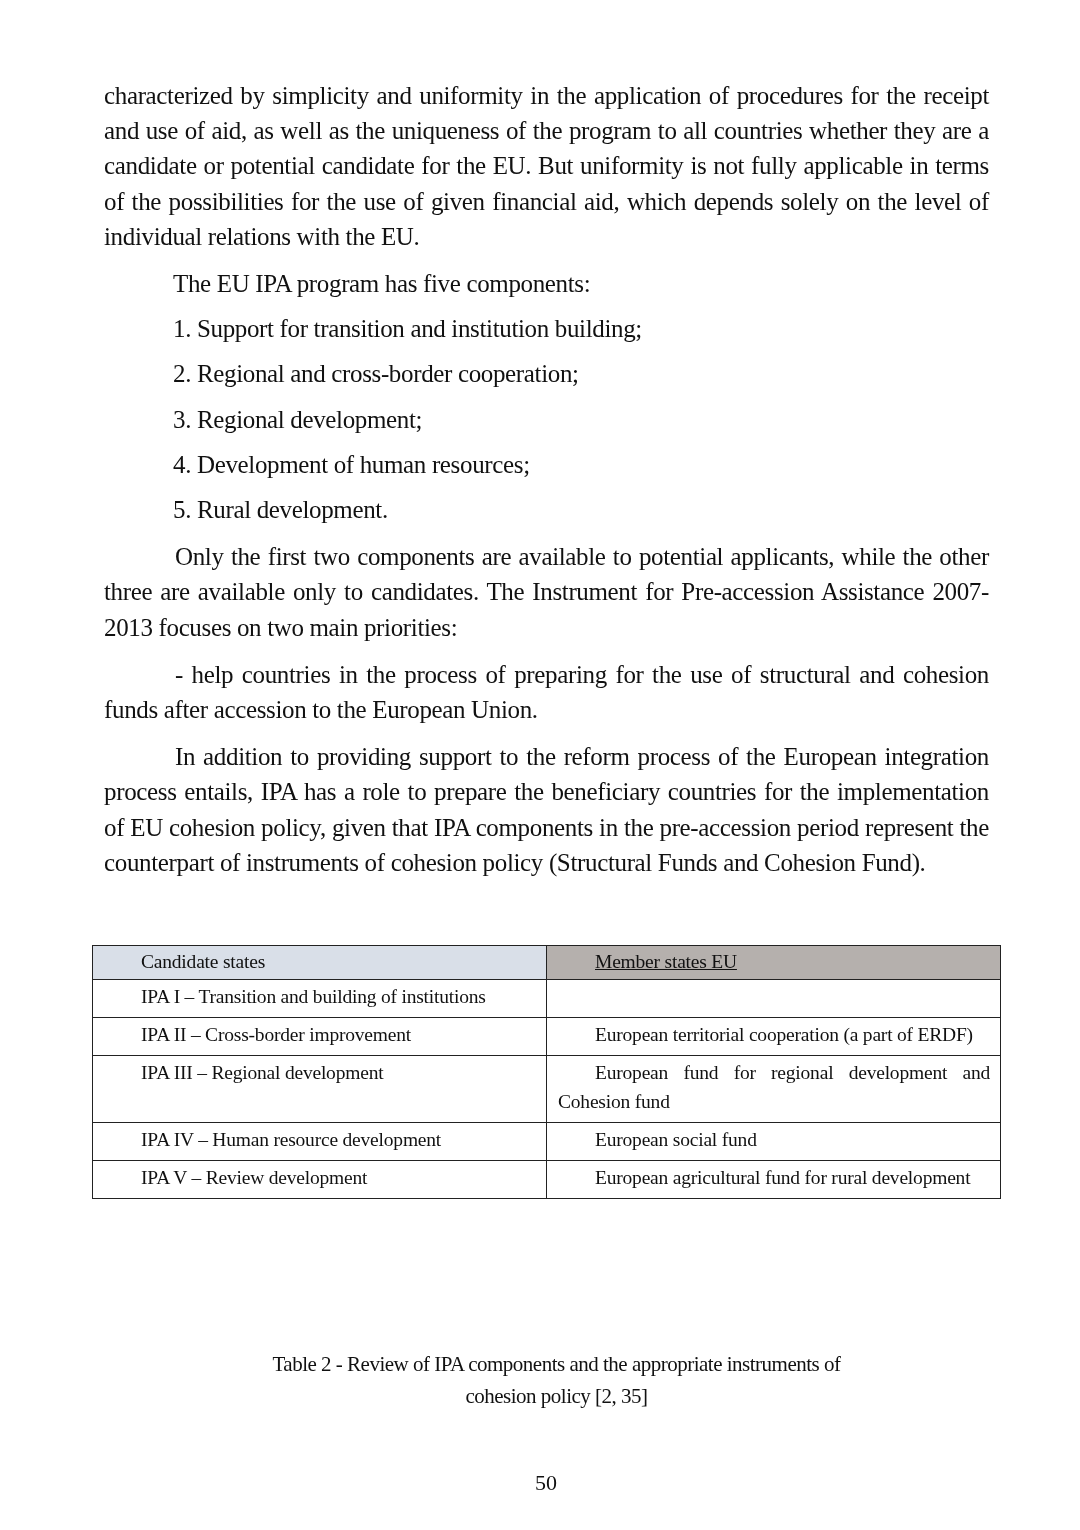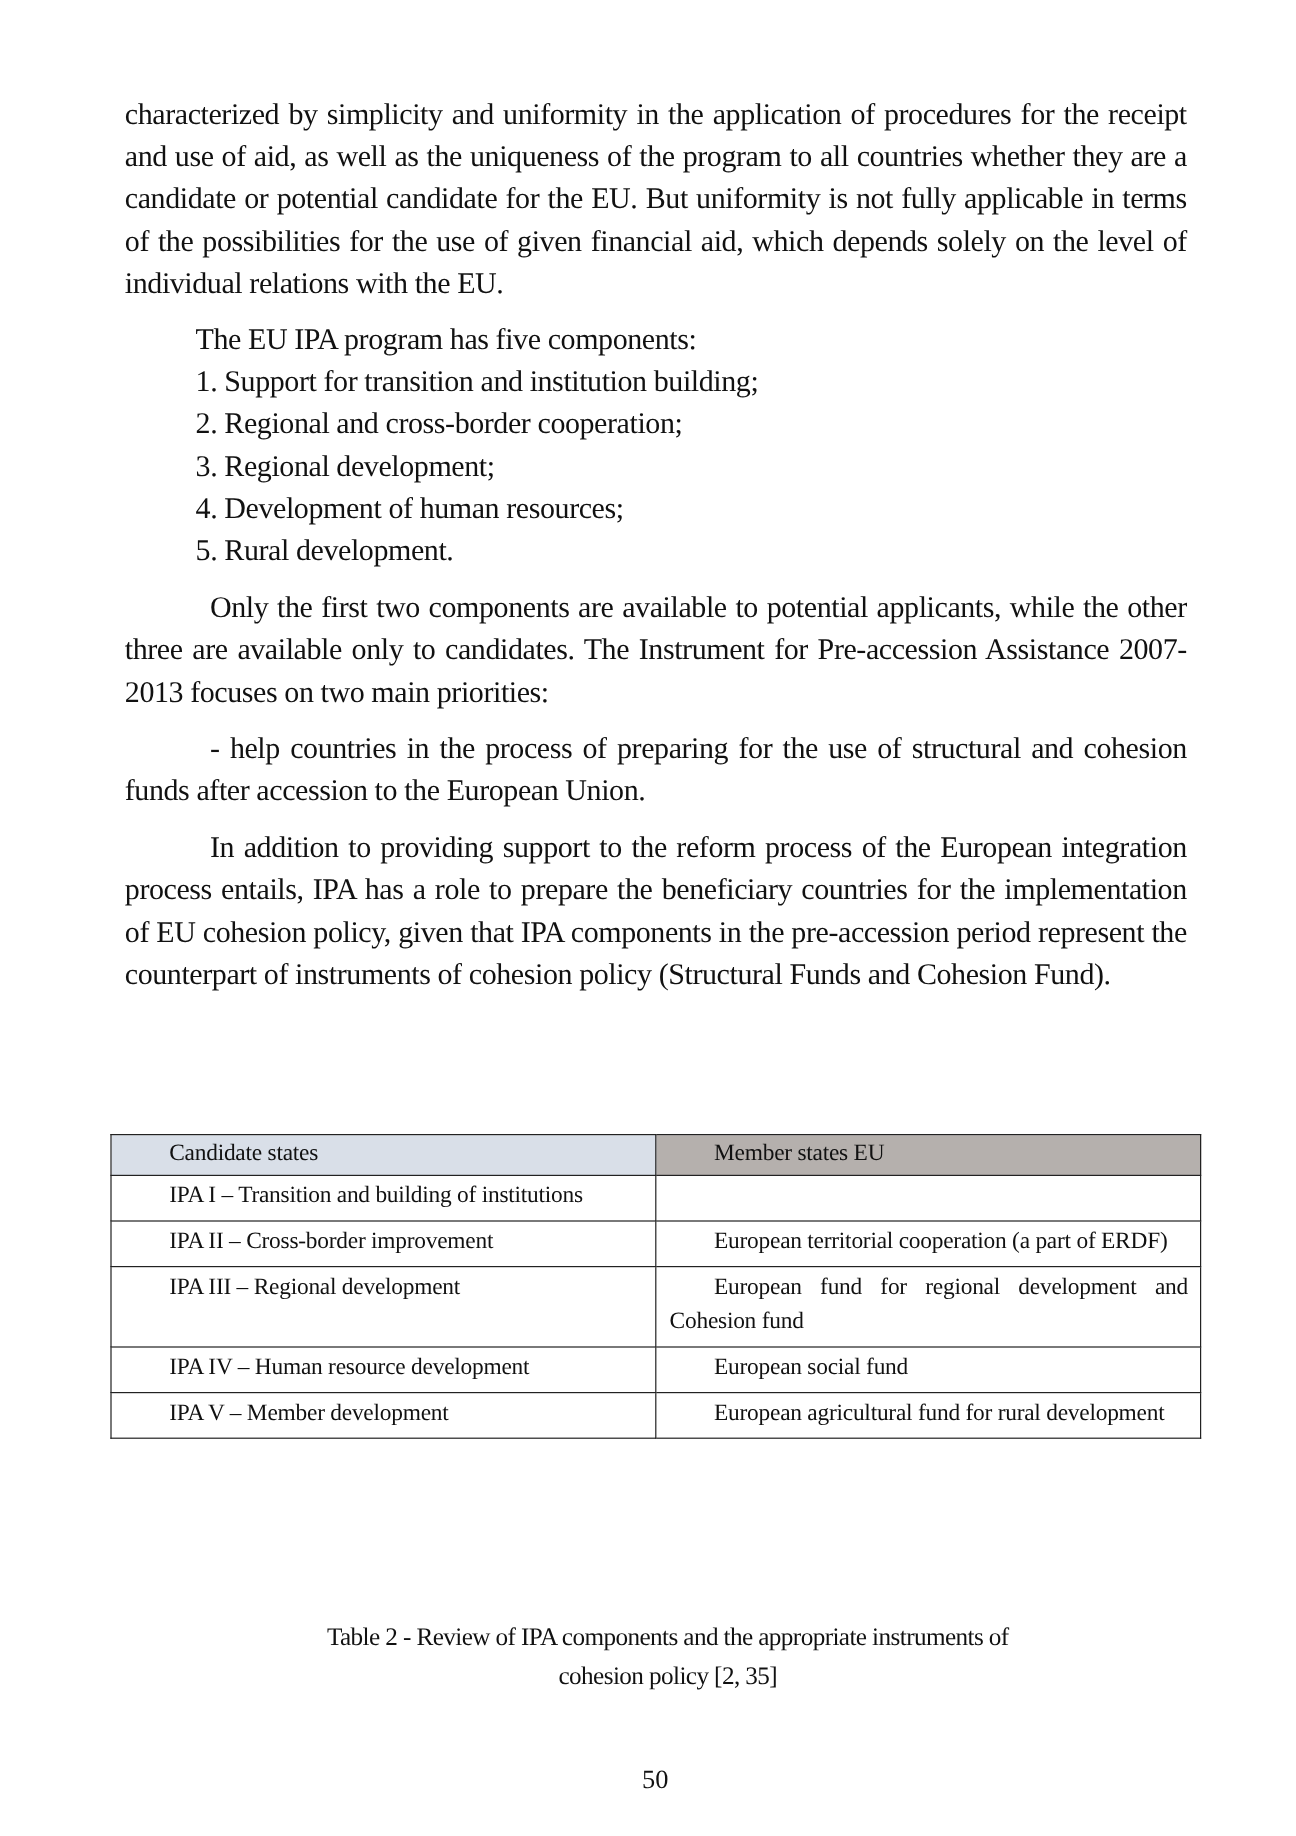--- a/index.html
+++ b/index.html
@@ -27,21 +27,21 @@
       text-align: justify;
       margin: 12px;
       letter-spacing: -0.35px;
     }
     .indent {
       text-indent: 71px;
     }
     .list-item {
       font-size: 25px;
       line-height: 35.2px;
-      margin: 0;
+      margin: 10px;
       padding-left: 71px;
       letter-spacing: -0.35px;
     }
 
     table.ipa-table {
       position: absolute;
       left: 92px;
       top: 945px;
       width: 909px;
       border-collapse: collapse;
@@ -59,21 +59,21 @@
     }
     table.ipa-table td .cell-text {
       display: block;
       text-indent: 37px;
     }
     table.ipa-table tr.header td {
       padding-top: 1px;
       padding-bottom: 3px;
     }
     td.hdr-candidate { background: #d9dfe8; }
-    td.hdr-member { background: #b5b0ad; }
+    td.hdr-member { background: #b5b0ad; text-decoration: underline; }
 
     .caption {
       position: absolute;
       left: 102px;
       top: 1348px;
       width: 909px;
       text-align: center;
       font-size: 21px;
       line-height: 32px;
       letter-spacing: -0.5px;
@@ -140,21 +140,21 @@
   <tr>
     <td>
           <span class="cell-text">IPA IV – Human resource development</span>
         </td>
     <td>
           <span class="cell-text">European social fund</span>
         </td>
   </tr>
   <tr>
     <td>
-          <span class="cell-text">IPA V – Member development</span>
+          <span class="cell-text">IPA V – Review development</span>
         </td>
     <td>
           <span class="cell-text">European agricultural fund for rural development</span>
         </td>
   </tr>
 </tbody>
   </table>
 
 <div class="caption">
   <div>Table 2 - Review of IPA components and the appropriate instruments of</div>

